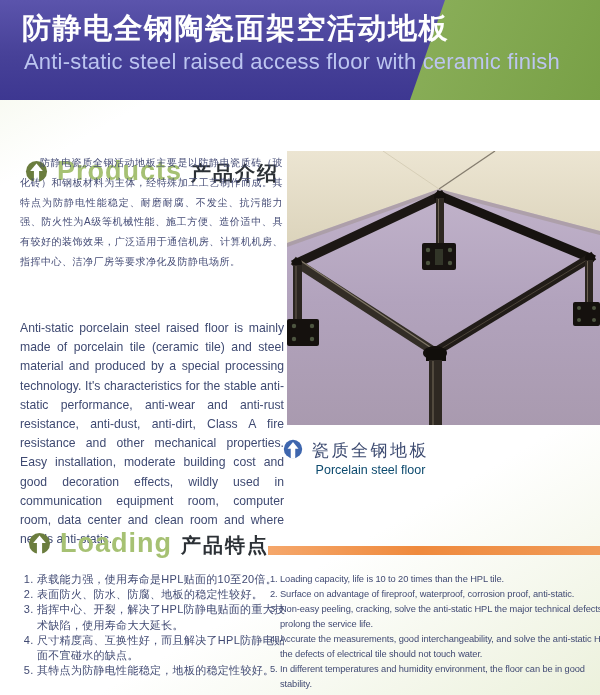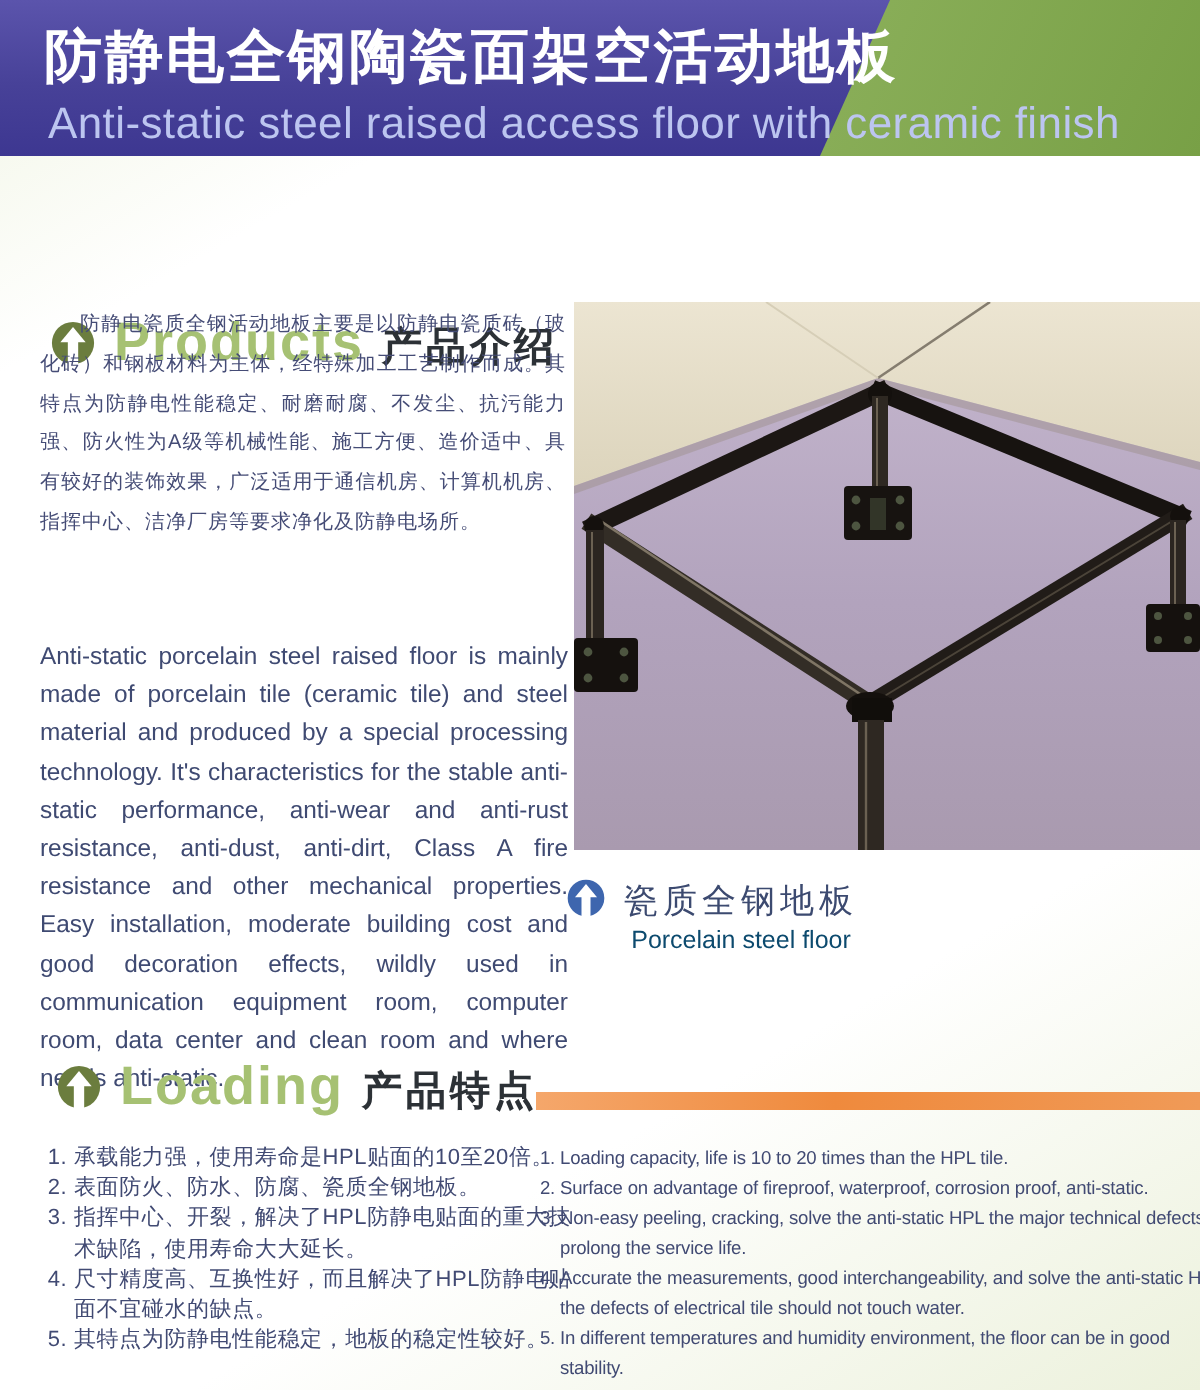--- a/index.html
+++ b/index.html
@@ -2,21 +2,21 @@
 <html><head>
 <meta charset="utf-8">
 <style>
   html,body{margin:0;padding:0;}
   body{
     width:600px;height:695px;position:relative;overflow:hidden;
     font-family:"Liberation Sans","DejaVu Sans",sans-serif;
     background:linear-gradient(150deg,#f1f5e4 0%,#ffffff 18%,#ffffff 72%,#ecf1dc 100%);
   }
   
-  .banner{position:absolute;left:0;top:0;width:600px;height:78px;
+  .banner{position:absolute;left:0;top:0;width:600px;height:100px;
     background:linear-gradient(180deg,#5b54ac 0%,#474198 55%,#3d3791 100%);}
   .banner-green{position:absolute;right:0;top:0;height:100%;width:200px;
     background:linear-gradient(115deg,#8cb05b,#78a046);
     clip-path:polygon(45px 0,100% 0,100% 100%,10px 100%);}
   .banner-title{position:absolute;left:22px;top:9px;color:#ffffff;
     font-size:29px;font-weight:bold;letter-spacing:1.5px;white-space:nowrap;}
   .banner-sub{position:absolute;left:24px;top:49px;color:#bcc5f0;
     font-size:22px;letter-spacing:0.2px;white-space:nowrap;}
   
   .section-header{position:absolute;display:flex;align-items:center;gap:9px;}
@@ -151,21 +151,21 @@
     <polygon points="12,3.6 18.6,11.6 5.4,11.6" fill="#ffffff"></polygon>
   </svg>
   <span class="header-en">Loading</span>
   <span class="header-zh">产品特点</span>
 </div>
 
 <div class="orange-bar"></div>
 
 <ol class="features-list zh-list">
   <li>承载能力强，使用寿命是HPL贴面的10至20倍。</li>
-  <li>表面防火、防水、防腐、瓷质全钢地板。</li>
+  <li>表面防火、防水、防腐、地板的稳定性较好。</li>
   <li>指挥中心、开裂，解决了HPL防静电贴面的重大技术缺陷，使用寿命大大延长。</li>
   <li>尺寸精度高、互换性好，而且解决了HPL防静电贴面不宜碰水的缺点。</li>
   <li>其特点为防静电性能稳定，地板的稳定性较好。</li>
 </ol>
 
 <ol class="features-list en-list">
   <li>Loading capacity, life is 10 to 20 times than the HPL tile.</li>
   <li>Surface on advantage of fireproof, waterproof, corrosion proof, anti-static.</li>
   <li>Non-easy peeling, cracking, solve the anti-static HPL the major technical defects, prolong the service life.</li>
   <li>Accurate the measurements, good interchangeability, and solve the anti-static HPL the defects of electrical tile should not touch water.</li>

